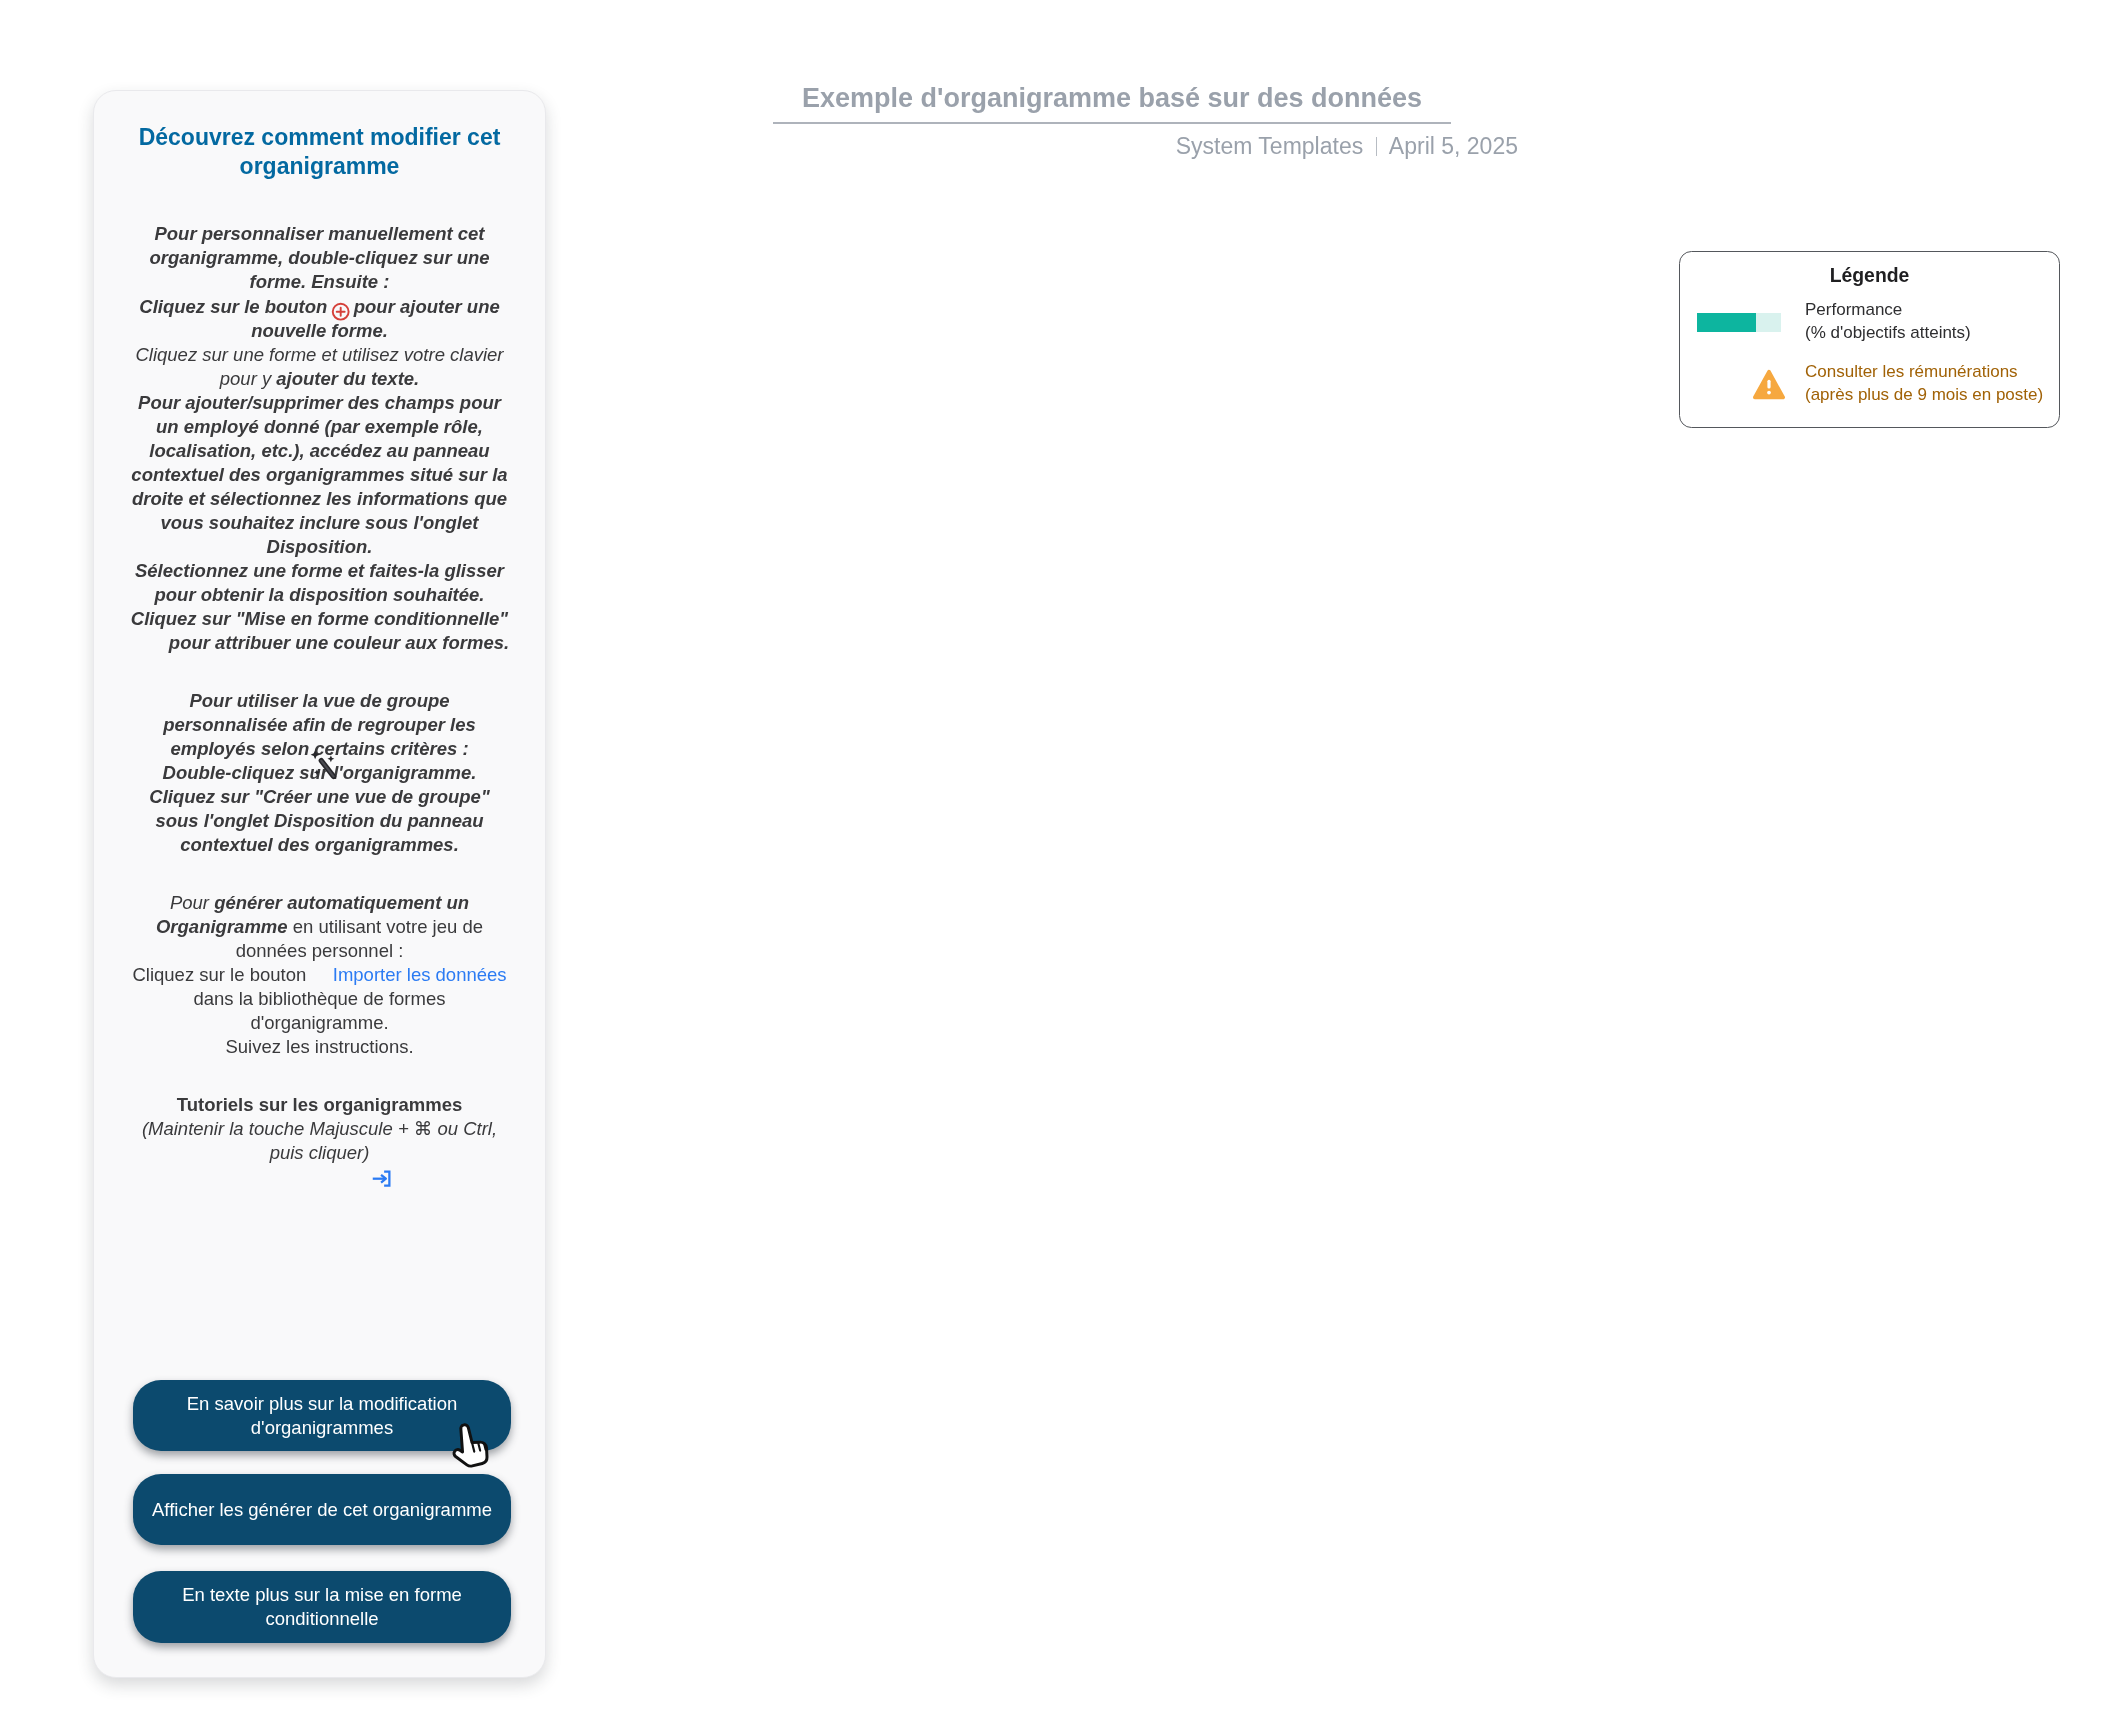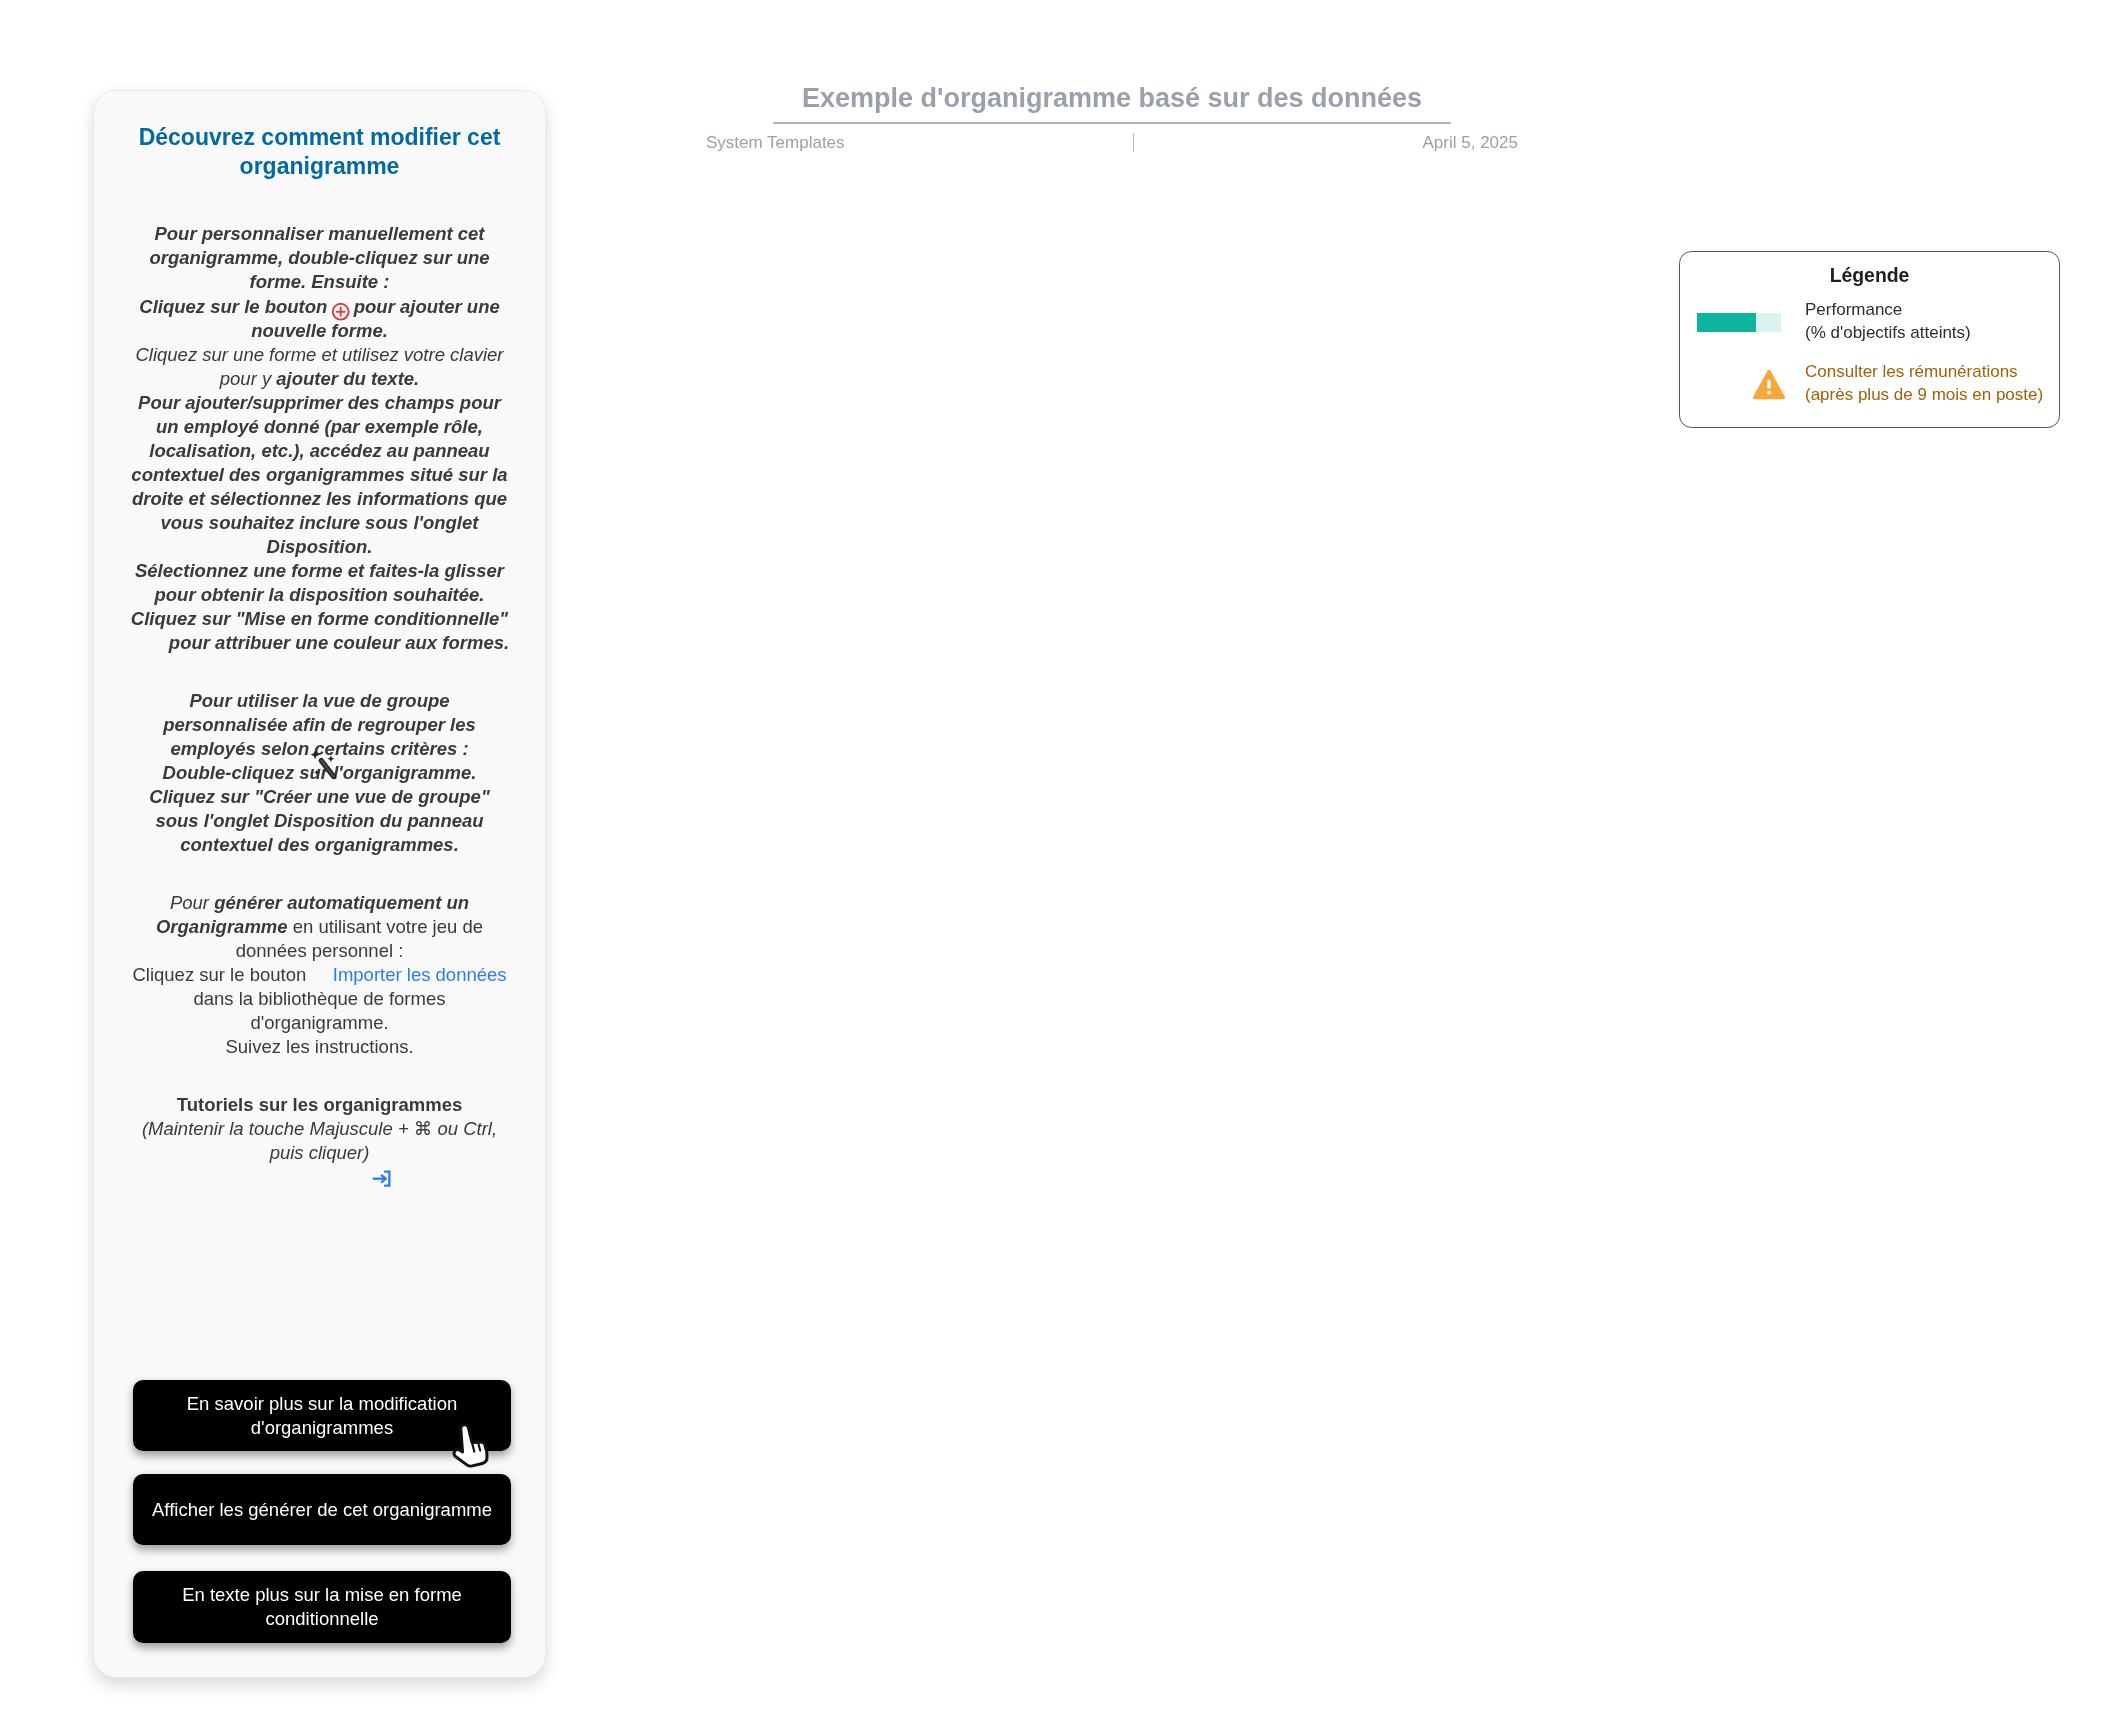--- a/index.html
+++ b/index.html
@@ -3,21 +3,21 @@
 <meta charset="utf-8">
 <style>
   html,body{margin:0;padding:0;background:#ffffff;}
   .stage{position:relative;width:2117px;height:1735px;background:#ffffff;overflow:hidden;
          font-family:"Liberation Sans","DejaVu Sans",sans-serif;color:#3a3a3c;}
 
   
   .doc-header{position:absolute;left:706px;top:81px;width:812px;text-align:center;}
   .doc-title{font-size:27px;font-weight:bold;color:#9aa1ab;margin:0;line-height:34px;}
   .doc-rule{width:678px;height:0;border:none;border-bottom:2.6px solid #aeb3bb;margin:7px auto 0 auto;}
-  .doc-byline{margin-top:8.8px;font-size:17px;color:#9aa1ab;display:flex;justify-content:space-between;align-items:center;gap:12.4px;}
+  .doc-byline{margin-top:8.8px;font-size:23px;color:#9aa1ab;display:flex;justify-content:flex-end;align-items:center;gap:12.4px;}
   .byline-sep{display:inline-block;width:0.9px;height:19.4px;background:#b7bcc3;}
 
   
   .legend{position:absolute;left:1679px;top:251px;width:381px;height:177px;background:#ffffff;
           border:1.8px solid #54575c;border-radius:12.4px;box-sizing:border-box;}
   .legend-title{text-align:center;font-size:19.4px;font-weight:bold;color:#1f1f21;margin-top:11.5px;}
   .legend-bar{position:absolute;left:17px;top:61px;width:84px;height:19.4px;background:#d9f2ee;}
   .legend-bar-fill{height:100%;background:#0db59f;width:70%;}
   .legend-label-1{position:absolute;left:125px;top:46px;font-size:17px;line-height:23px;color:#2e2e30;}
   .legend-warning{position:absolute;left:72px;top:117px;}
@@ -36,22 +36,22 @@
   .it{font-style:italic;font-weight:normal;}
   .bold{font-weight:bold;}
   .spacer-sm{display:inline-block;width:26.5px;}
   .spacer-md{display:inline-block;width:39px;}
   .link-blue{color:#2b7bf3;cursor:pointer;}
   .plus-badge{display:inline-block;position:relative;top:8px;width:19.4px;height:19.4px;margin:0 3.5px;}
   .tutorial-icon-line{margin-top:3.5px;text-align:center;}
   .tutorial-icon{position:relative;left:62px;display:inline-block;cursor:pointer;}
 
   
-  .panel-btn{position:absolute;left:39px;width:378px;height:71px;background:#000000;border:none;
-             border-radius:10px;color:#ffffff;font-size:18.5px;line-height:24px;text-align:center;
+  .panel-btn{position:absolute;left:39px;width:378px;height:71px;background:#0c4a6e;border:none;
+             border-radius:28px;color:#ffffff;font-size:18.5px;line-height:24px;text-align:center;
              font-family:"Liberation Sans","DejaVu Sans",sans-serif;
              display:flex;align-items:center;justify-content:center;padding:0 12px;box-sizing:border-box;
              box-shadow:0 4.4px 8px rgba(45,50,60,0.45);cursor:pointer;}
   .btn-1{top:1289px;}
   .btn-2{top:1383px;}
   .btn-3{top:1480px;height:72px;}
 
   
   .cursor-magic{position:absolute;left:309px;top:748px;}
   .cursor-hand{position:absolute;left:446px;top:1422px;}

